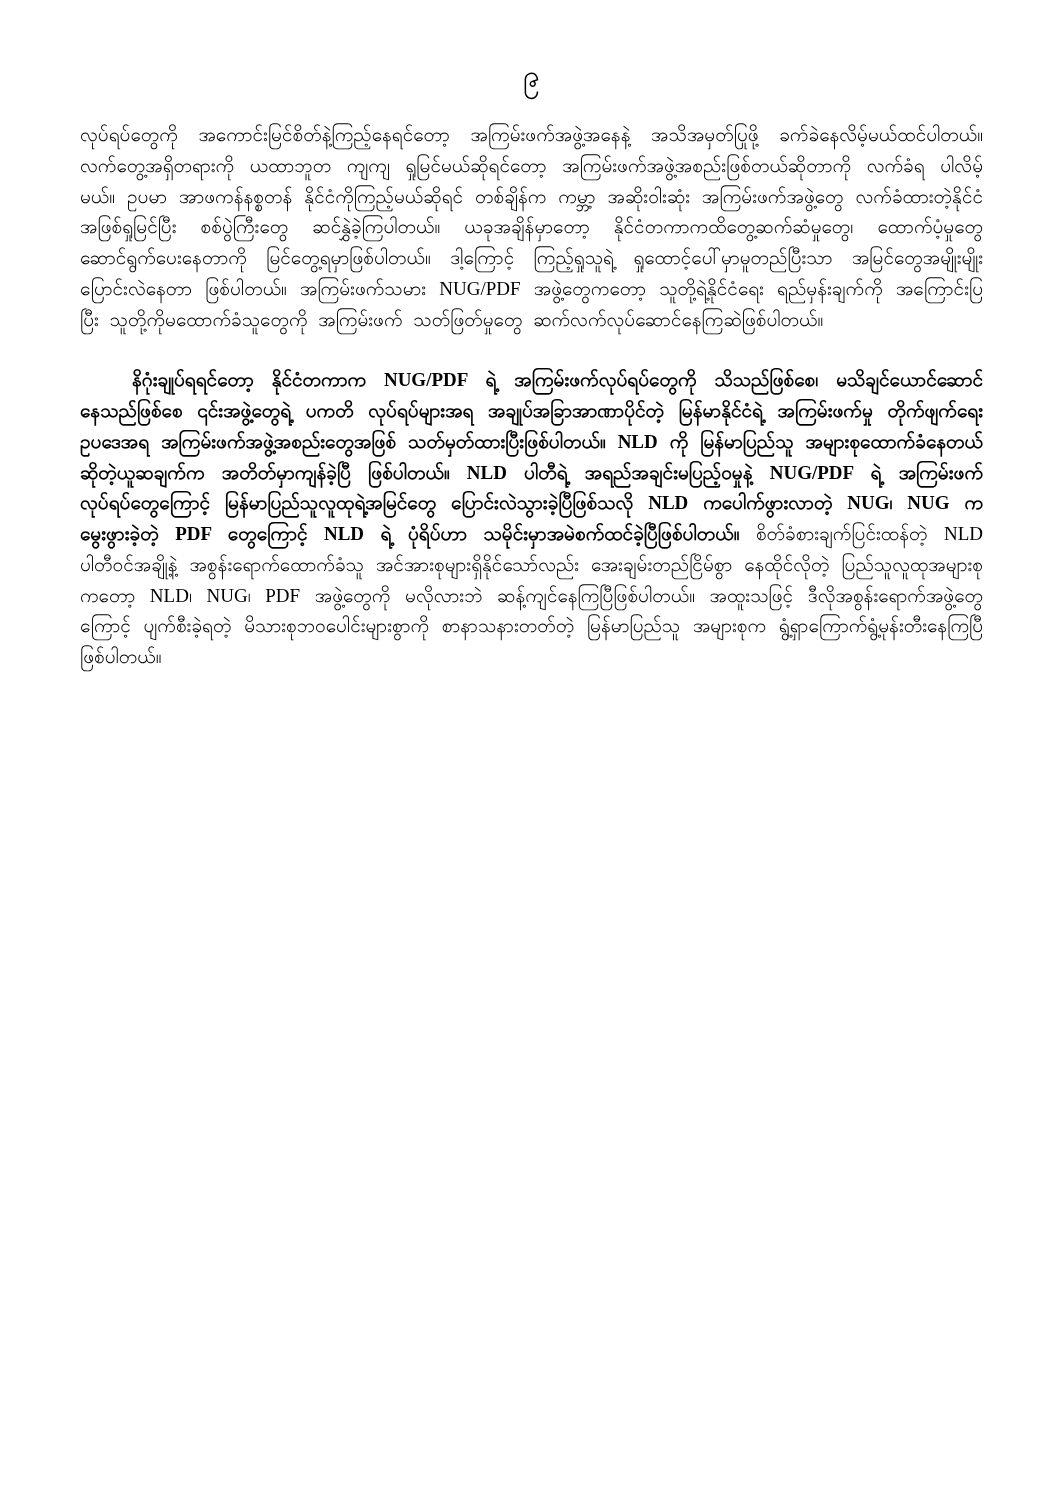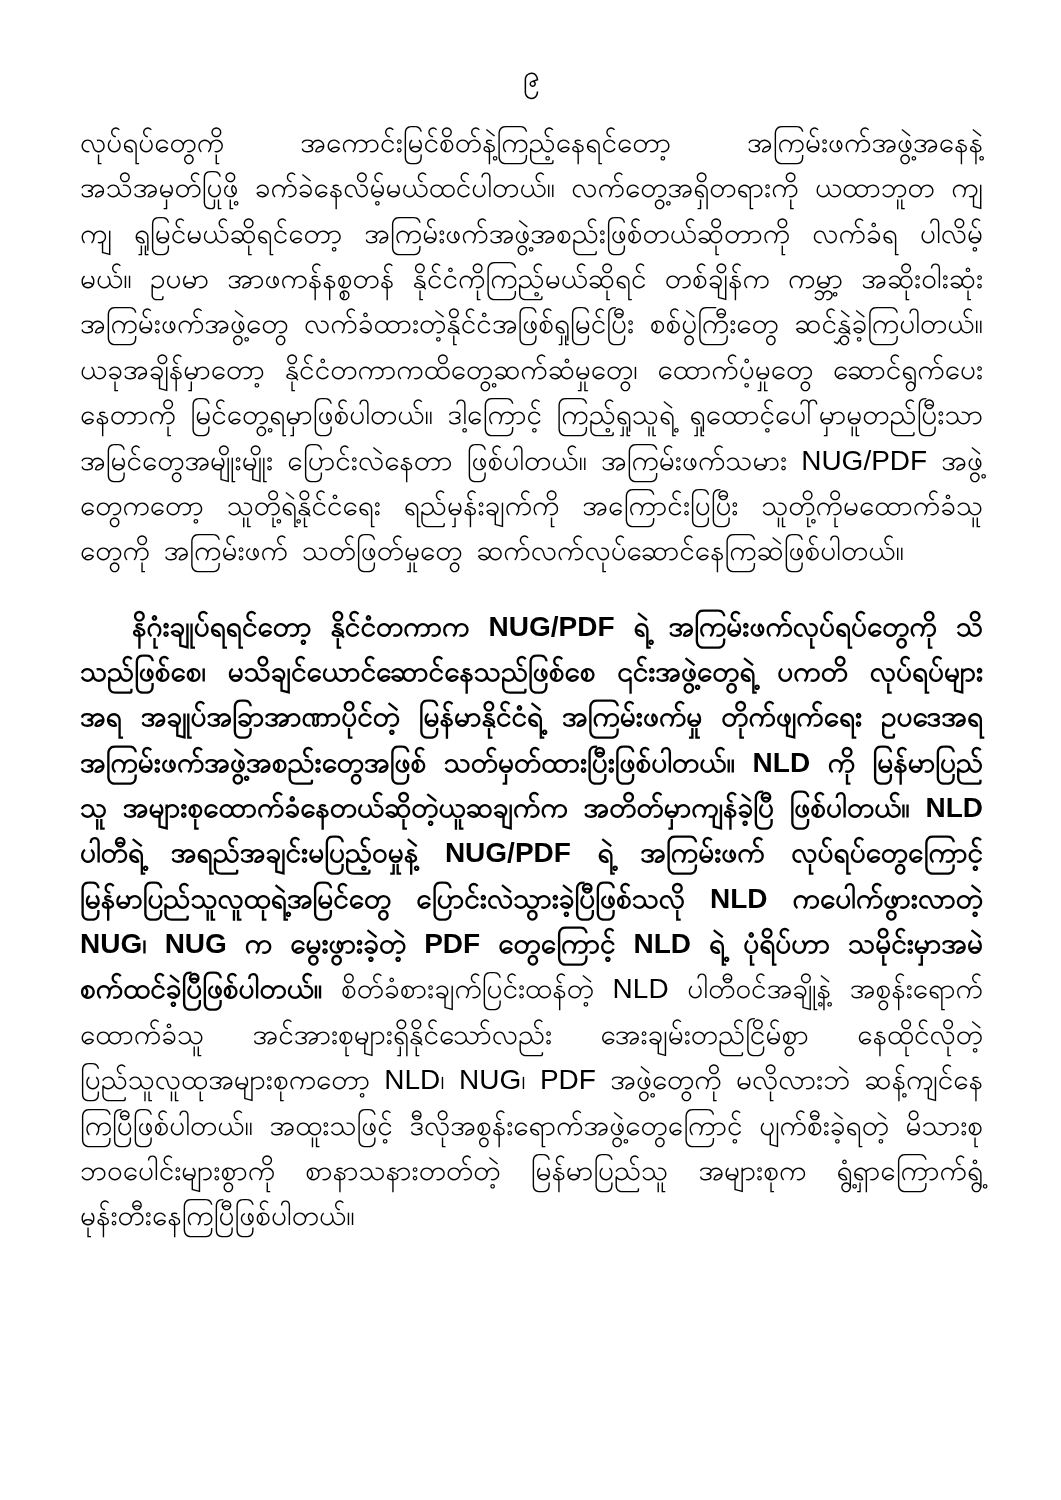--- a/index.html
+++ b/index.html
@@ -22,27 +22,27 @@
     background: #ffffff;
   }
   .page-number {
     text-align: center;
     font-size: 30px;
     line-height: 1.2;
     margin-bottom: 26px;
     font-family: "Liberation Sans", sans-serif;
   }
   .para {
-    font-size: 28px;
+    font-size: 19px;
     line-height: 1.62;
     text-align: justify;
     text-justify: inter-word;
     margin: 0;
     word-spacing: 6px;
-    font-family: Liberation Sans, sans-serif;
+    font-family: Liberation Serif, serif;
   }
   .para + .para {
     margin-top: 30px;
   }
   .para.indent {
     text-indent: 52px;
   }
   .seg-bold {
     font-weight: 700;
   }

